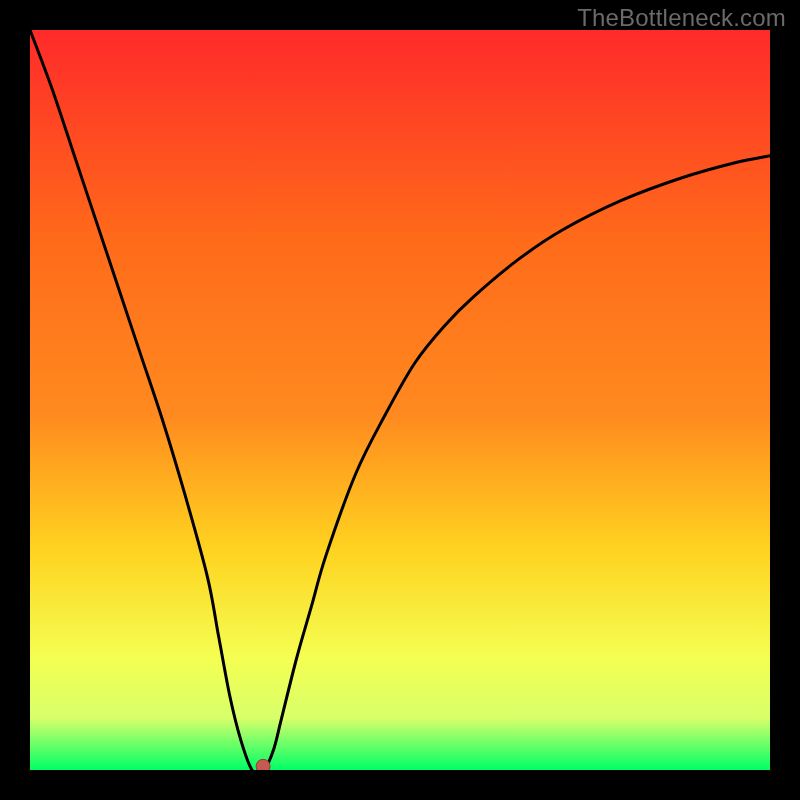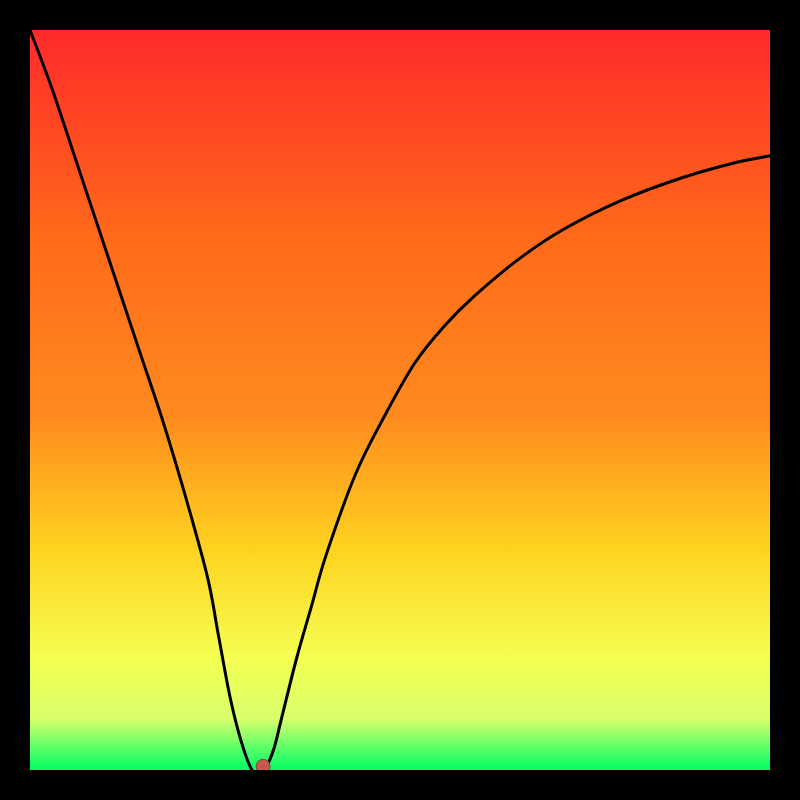--- a/index.html
+++ b/index.html
@@ -34,20 +34,21 @@
     letter-spacing: 0.2px;
     user-select: none;
   }
   svg { display: block; }
 </style>
 </head>
 <body>
 
 <div class="frame">
 
+  <div class="watermark">TheBottleneck.com</div>
 
   <div class="plot-area">
     <svg id="chart-svg" width="740" height="740" viewBox="0 0 740 740">
       <defs>
         <linearGradient id="bg-grad" x1="0" y1="0" x2="0" y2="1">
           <stop id="g0" offset="0%" stop-color="#ff2a2a"></stop>
           <stop id="g1" offset="28%" stop-color="#ff6a1a"></stop>
           <stop id="g2" offset="52%" stop-color="#ff8a1f"></stop>
           <stop id="g3" offset="70%" stop-color="#ffd21f"></stop>
           <stop id="g4" offset="85%" stop-color="#f4ff52"></stop>

